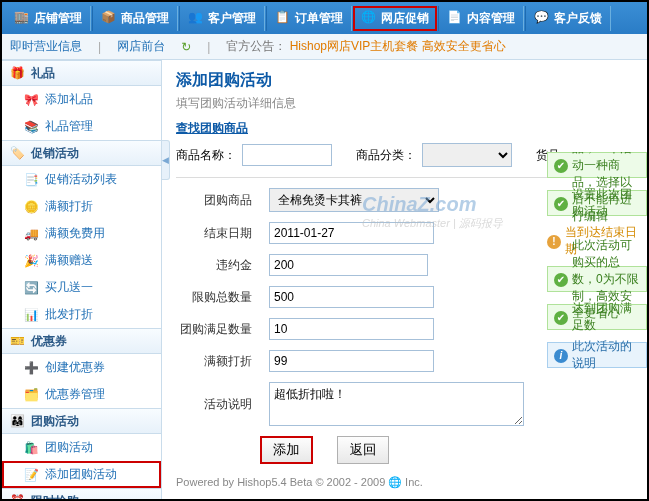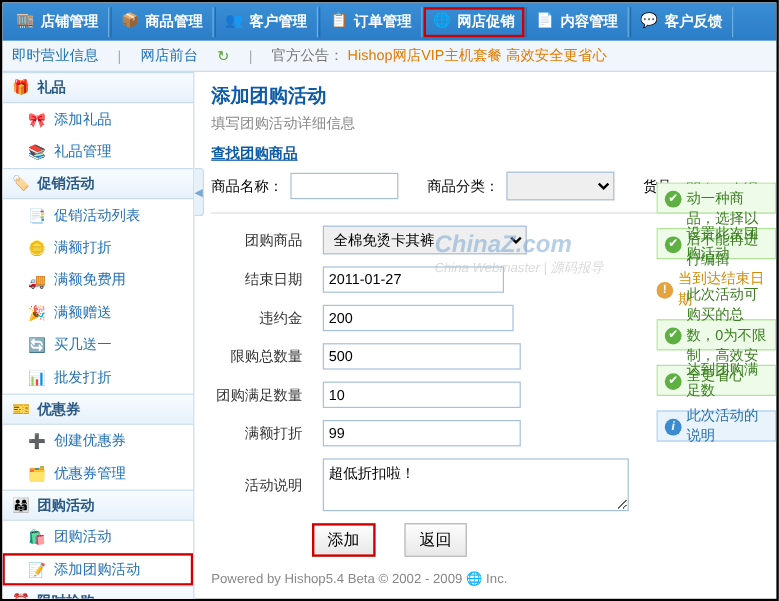--- a/index.html
+++ b/index.html
@@ -186,21 +186,21 @@
     <span style="margin-left:18px">货号：</span>
   </div>
   <div class="hr"></div>
 
   <div class="form-row">
     <span class="label">团购商品</span>
     <select style="width:170px"><option>全棉免烫卡其裤</option></select>
   </div>
   <div class="form-row">
     <span class="label">结束日期</span>
-    <input type="text" style="width: 151px;" value="2011-01-27">
+    <input type="text" style="width: 165px;" value="2011-01-27">
   </div>
   <div class="form-row">
     <span class="label">违约金</span>
     <input type="text" style="width: 159px;" value="200">
   </div>
   <div class="form-row">
     <span class="label">限购总数量</span>
     <input type="text" style="width: 165px;" value="500">
   </div>
   <div class="form-row">

